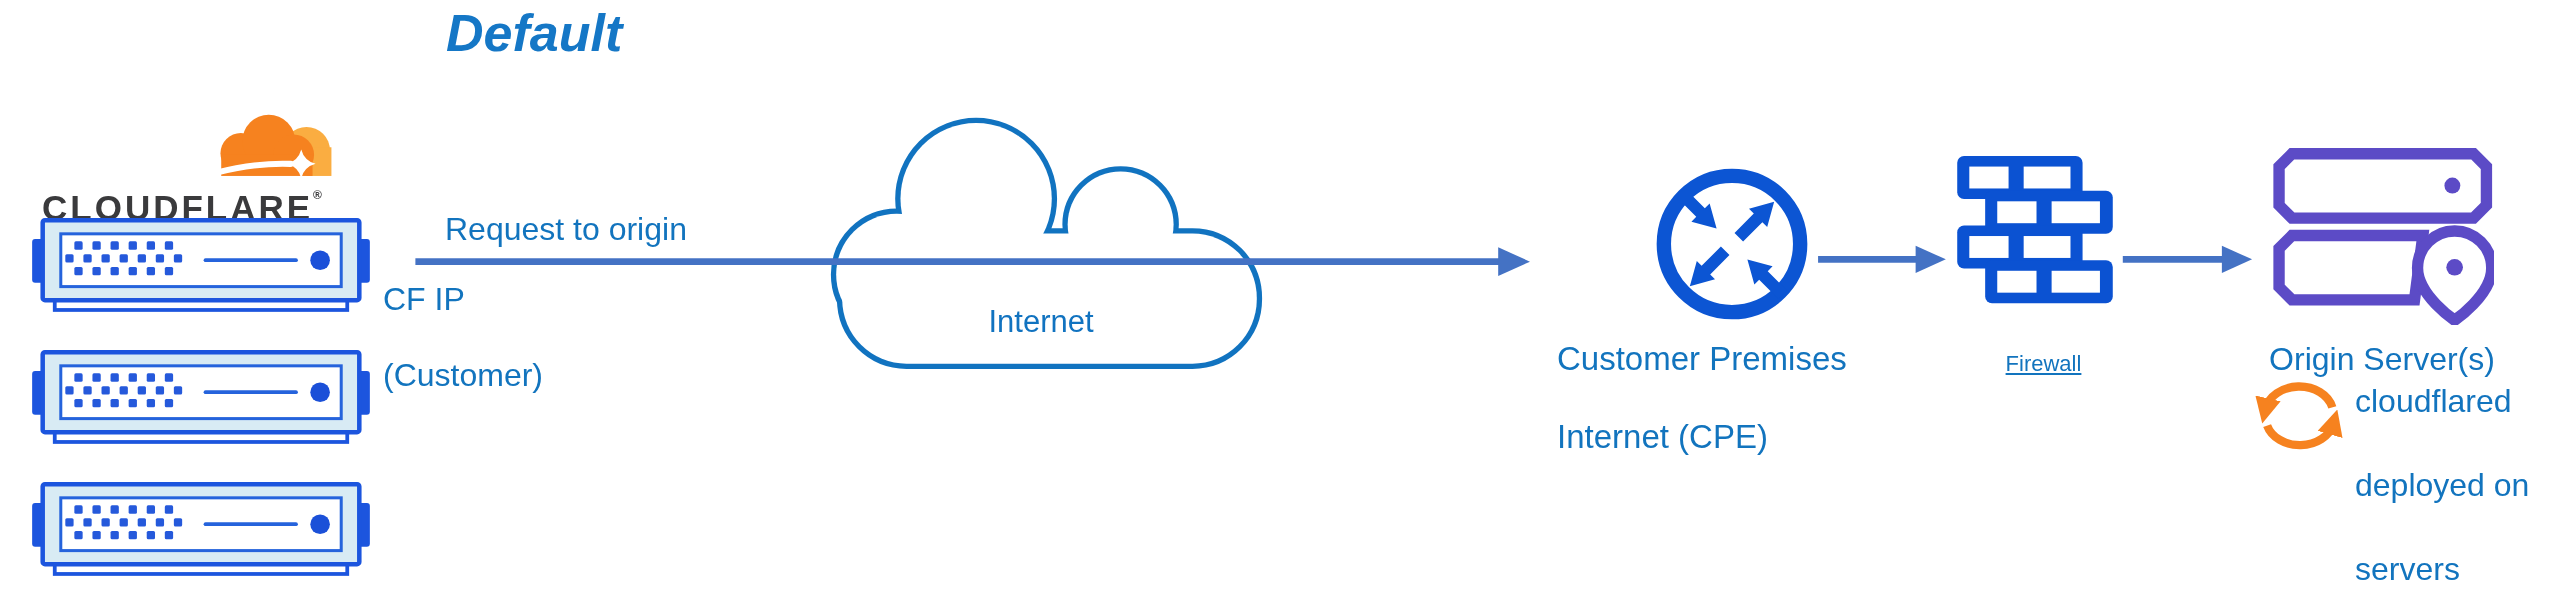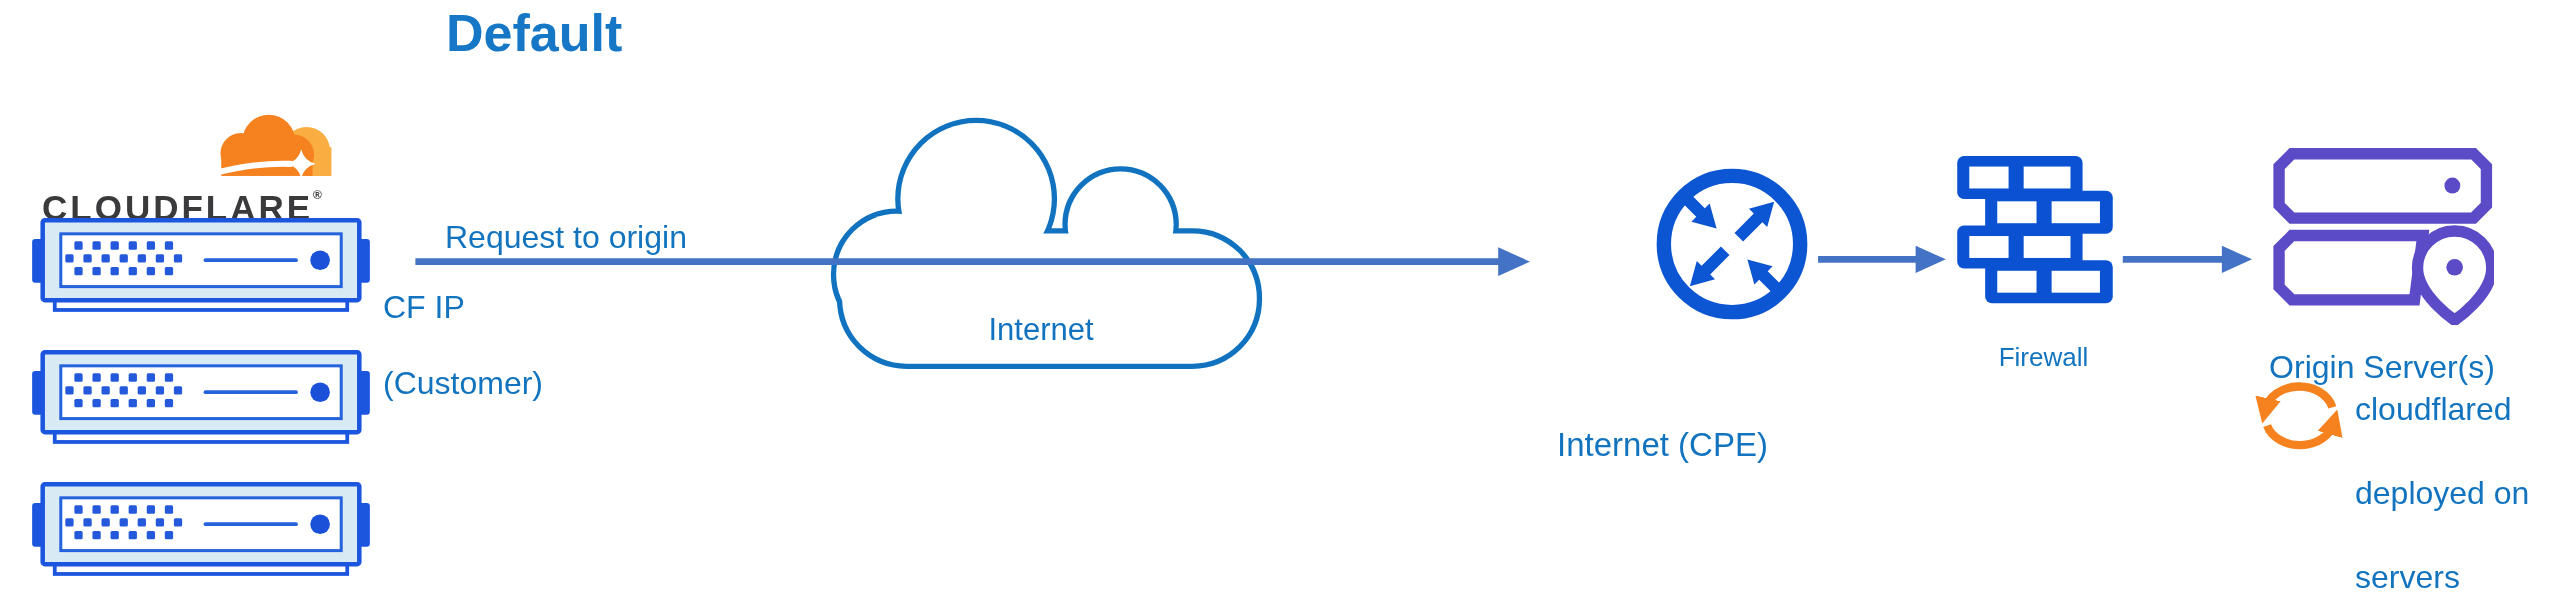--- a/index.html
+++ b/index.html
@@ -14,42 +14,43 @@
     color:#1274be;
     font-size:32px;
     line-height:39px;
     white-space:pre;
   }
   .center{text-align:center;}
   #title{
     position:absolute;left:446px;top:3px;
     font-size:52px;font-weight:600;color:#1577c6;
     letter-spacing:0px;
+    font-style:italic;
   }
   #cf-wordmark{
     position:absolute;left:42px;top:180px;
     font-size:35px;font-weight:bold;color:#3a3a3c;
     letter-spacing:3px;white-space:nowrap;margin-top:8px;
   }
   #cf-wordmark sup{font-size:12px;vertical-align:21px;letter-spacing:0;}
   #internet-label{
     position:absolute;left:954px;top:304px;width:174px;
     color:#1173c0;font-size:31px;text-align:center;
   }
   #request-label{position:absolute;left:445px;top:210px;}
   #cfip-label{position:absolute;left:383px;top:280px;line-height:38px;}
   #cpe-label{position:absolute;left:1557px;top:339px;line-height:39px;font-size:33px;}
-  #firewall-label{position:absolute;left:1877px;top:330px;width:333px;line-height:39px;font-size:26px;}
+  #firewall-label{position:absolute;left:1877px;top:344px;width:333px;line-height:39px;font-size:22px;text-decoration:underline;}
   #origin-label{position:absolute;left:2242px;top:340px;width:280px;}
   #cloudflared-label{position:absolute;left:2355px;top:380px;line-height:42px;}
   svg{display:block;}
   .layer1{z-index:1;}
   .layer2{z-index:2;}
   .layer3{z-index:3;}
-  .layer4{z-index:4;margin-top:8px;}
+  .layer4{z-index:4;}
 </style>
 </head>
 <body>
 
 <svg width="0" height="0" class="abs" aria-hidden="true">
   <defs>
     <symbol id="server-unit" viewBox="0 0 452 130">
       <rect x="2" y="28" width="26" height="58" rx="4" fill="#1c55de"></rect>
       <rect x="424" y="28" width="26" height="58" rx="4" fill="#1c55de"></rect>
       <rect x="32" y="98" width="388" height="24" fill="#ffffff" stroke="#1c55de" stroke-width="5"></rect>
@@ -191,21 +192,21 @@
   </g>
 </svg>
 
 <div class="lbl layer4" id="request-label">Request to origin</div>
 
 <div class="lbl layer4" id="cfip-label"><span>CF IP</span><br>
 <span>(Customer)</span></div>
 
 <div class="layer4" id="internet-label">Internet</div>
 
-<div class="lbl layer4" id="cpe-label"><br>
+<div class="lbl layer4" id="cpe-label"><span>Customer Premises</span><br>
 <span>Internet (CPE)</span></div>
 
 <div class="lbl center layer4" id="firewall-label"><span>Firewall</span><br>
 </div>
 
 <div class="lbl center layer4" id="origin-label">Origin Server(s)</div>
 
 <div class="lbl layer4" id="cloudflared-label"><span>cloudflared</span><br>
 <span>deployed on</span><br>
 <span>servers</span></div>

